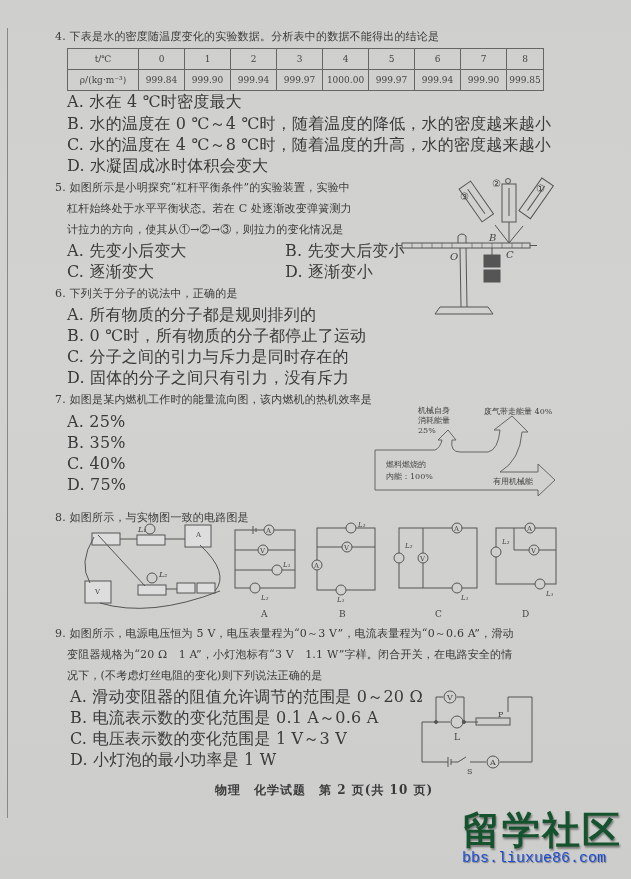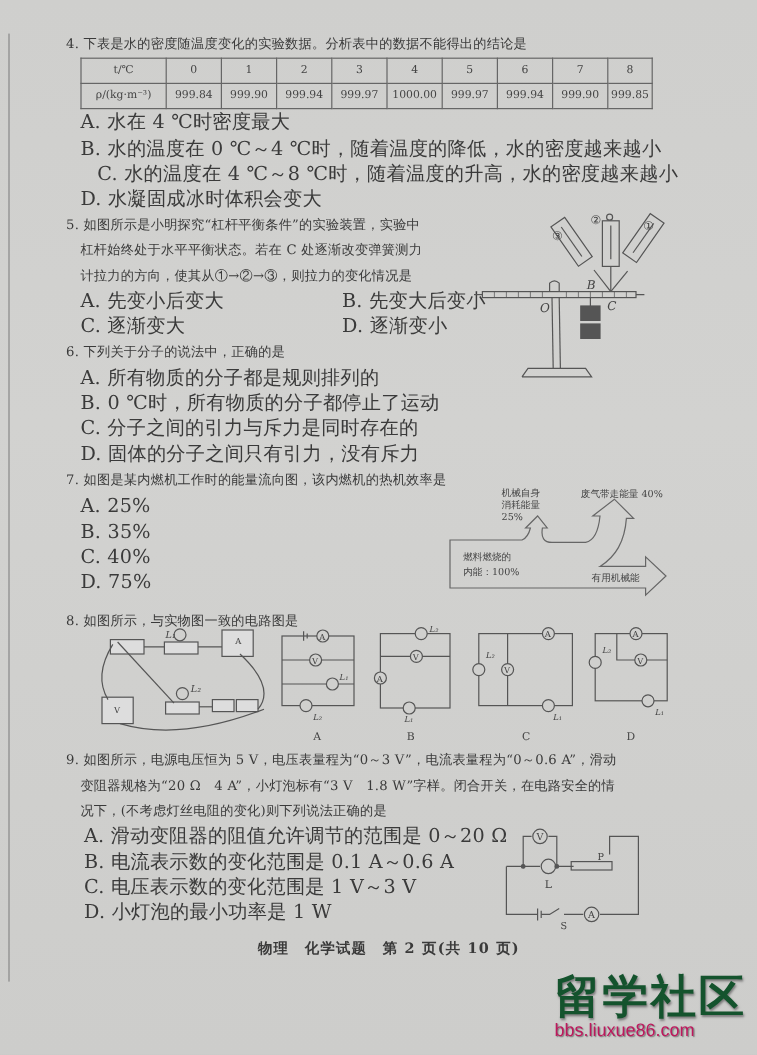--- a/index.html
+++ b/index.html
@@ -21,21 +21,21 @@
     font-size: 9px; color: #444;
   }
   table.dens td { border: 1px solid #666; height: 20px; text-align: center; padding: 0; }
   table.dens td.hd { width: 70px; }
   table.dens td.v { width: 45px; }
   svg { position: absolute; overflow: visible; }
   svg text { font-family: "DejaVu Serif", serif; fill: #444; }
   .footer { position: absolute; left: 215px; top: 782px; font-size: 12px; font-weight: bold; letter-spacing: 1px; }
   .wm { position: absolute; left: 462px; top: 810px; width: 160px; }
   .wm-title { font-family: "DejaVu Sans", sans-serif; font-size: 38px; font-weight: bold; color: #14532d; text-shadow: 1px 2px 2px #777; letter-spacing: 2px; line-height: 40px; }
-  .wm-url { font-family: Liberation Sans, sans-serif; font-size: 15px; color: #be185d; text-shadow: 1px 1px 1px #777; line-height: 18px; }
+  .wm-url { font-family: Liberation Mono, monospace; font-size: 15px; color: #1d4ed8; text-shadow: 1px 1px 1px #777; line-height: 18px; }
 </style>
 </head>
 <body>
 
 <div class="paper"></div>
 <div class="margin-line"></div>
 
 <div class="txt q" style="left:55px;top:30px;">4. 下表是水的密度随温度变化的实验数据。分析表中的数据不能得出的结论是</div>
 <table class="dens">
   <tbody>
@@ -60,21 +60,21 @@
     <td class="v">1000.00</td>
     <td class="v">999.97</td>
     <td class="v">999.94</td>
     <td class="v">999.90</td>
     <td class="v" style="width:36px">999.85</td>
   </tr>
 </tbody>
   </table>
 <div class="txt" style="left:67px;top:95px;">A. 水在 4 ℃时密度最大</div>
 <div class="txt" style="left:67px;top:117px;">B. 水的温度在 0 ℃～4 ℃时，随着温度的降低，水的密度越来越小</div>
-<div class="txt" style="left:67px;top:138px;margin-left:14px;">C. 水的温度在 4 ℃～8 ℃时，随着温度的升高，水的密度越来越小</div>
+<div class="txt" style="left:67px;top:138px;">C. 水的温度在 4 ℃～8 ℃时，随着温度的升高，水的密度越来越小</div>
 <div class="txt" style="left:67px;top:159px;">D. 水凝固成冰时体积会变大</div>
 
 <div class="txt q" style="left:55px;top:181px;">5. 如图所示是小明探究“杠杆平衡条件”的实验装置，实验中</div>
 <div class="txt q" style="left:67px;top:202px;">杠杆始终处于水平平衡状态。若在 C 处逐渐改变弹簧测力</div>
 <div class="txt q" style="left:67px;top:223px;">计拉力的方向，使其从①→②→③，则拉力的变化情况是</div>
 <div class="txt" style="left:67px;top:244px;">A. 先变小后变大</div>
 <div class="txt" style="left:285px;top:244px;">B. 先变大后变小</div>
 <div class="txt" style="left:67px;top:265px;text-align:right;">C. 逐渐变大</div>
 <div class="txt" style="left:285px;top:265px;">D. 逐渐变小</div>
 
@@ -248,21 +248,21 @@
       <circle cx="46" cy="64" r="5"></circle>
   </g>
   <text x="33" y="11" font-size="7">A</text>
   <text x="37" y="33" font-size="7">V</text>
   <text x="8" y="24" font-size="7" font-style="italic">L₂</text>
   <text x="52" y="76" font-size="7" font-style="italic">L₁</text>
   <text x="28" y="97" font-size="9">D</text>
 </svg>
 
 <div class="txt q" style="left:55px;top:627px;">9. 如图所示，电源电压恒为 5 V，电压表量程为“0～3 V”，电流表量程为“0～0.6 A”，滑动</div>
-<div class="txt q" style="left:67px;top:648px;">变阻器规格为“20 Ω　4 A”，小灯泡标有“3 V　1.8 W”字样。闭合开关，在电路安全的情</div>
+<div class="txt q" style="left:67px;top:648px;">变阻器规格为“20 Ω　1 A”，小灯泡标有“3 V　1.1 W”字样。闭合开关，在电路安全的情</div>
 <div class="txt q" style="left:67px;top:669px;">况下，(不考虑灯丝电阻的变化)则下列说法正确的是</div>
 <div class="txt" style="left:70px;top:690px;">A. 滑动变阻器的阻值允许调节的范围是 0～20 Ω</div>
 <div class="txt" style="left:70px;top:711px;">B. 电流表示数的变化范围是 0.1 A～0.6 A</div>
 <div class="txt" style="left:70px;top:732px;">C. 电压表示数的变化范围是 1 V～3 V</div>
 <div class="txt" style="left:70px;top:753px;">D. 小灯泡的最小功率是 1 W</div>
 
 <svg style="left:420px;top:690px;" width="120" height="85" viewBox="0 0 120 85">
   <g stroke="#555" fill="none" stroke-width="1">
     <polyline points="2,32 2,72 28,72"></polyline>
     <line x1="28" y1="67" x2="28" y2="77"></line>

